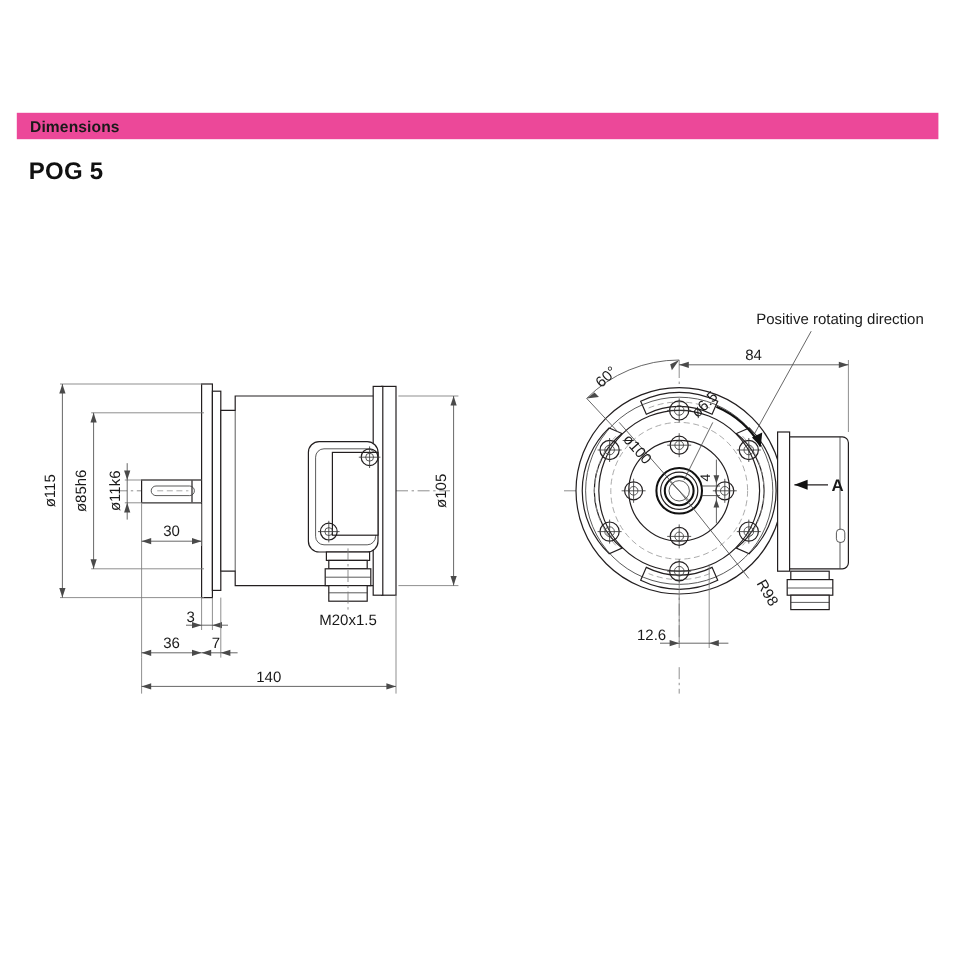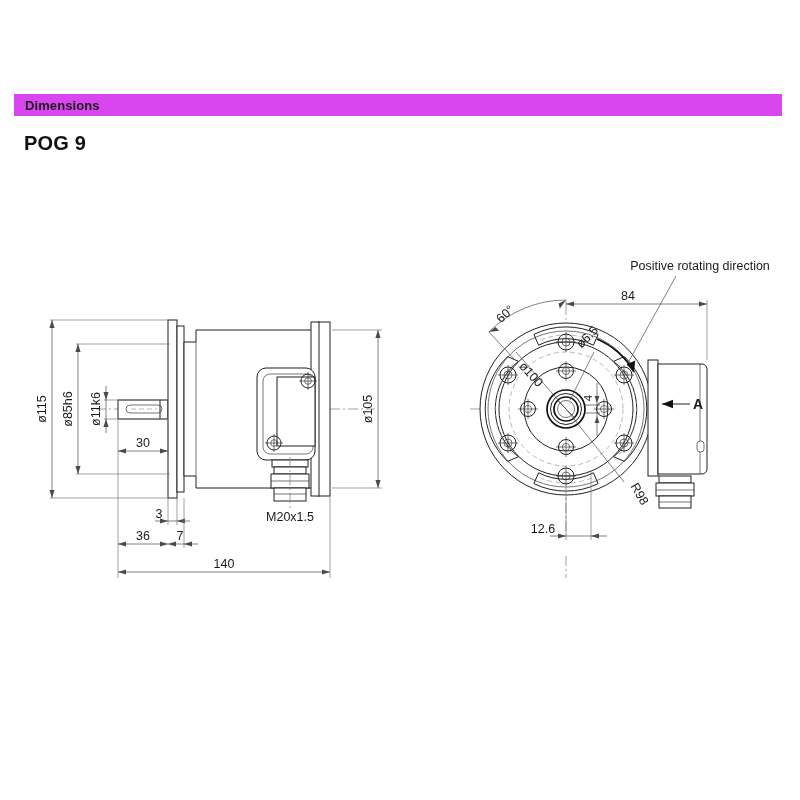--- a/index.html
+++ b/index.html
@@ -39,25 +39,25 @@
   text{font-family:"Liberation Sans",sans-serif;fill:#1a1a1a;}
   .t{font-size:12.5px;}
   .tm{font-size:11.5px;}
   .tbig{font-size:14px;font-weight:bold;}
 </style>
 </head>
 <body>
 
 <div id="page">
 
-  <div class="section-band" style="background: #d946ef;">
+  <div class="section-band" style="background: #ec4899;">
     <span class="band-text">Dimensions</span>
   </div>
 
-  <div class="model-title">POG 9</div>
+  <div class="model-title">POG 5</div>
 
   <div class="drawing-wrap">
   <svg class="tech" width="800" height="800" viewBox="0 0 800 800">
 
     <g>
 
       <line class="ctr" x1="96" y1="409" x2="375" y2="409"></line>
 
       <g>
         <rect class="ln fillw" x="118" y="400" width="50" height="19"></rect>

